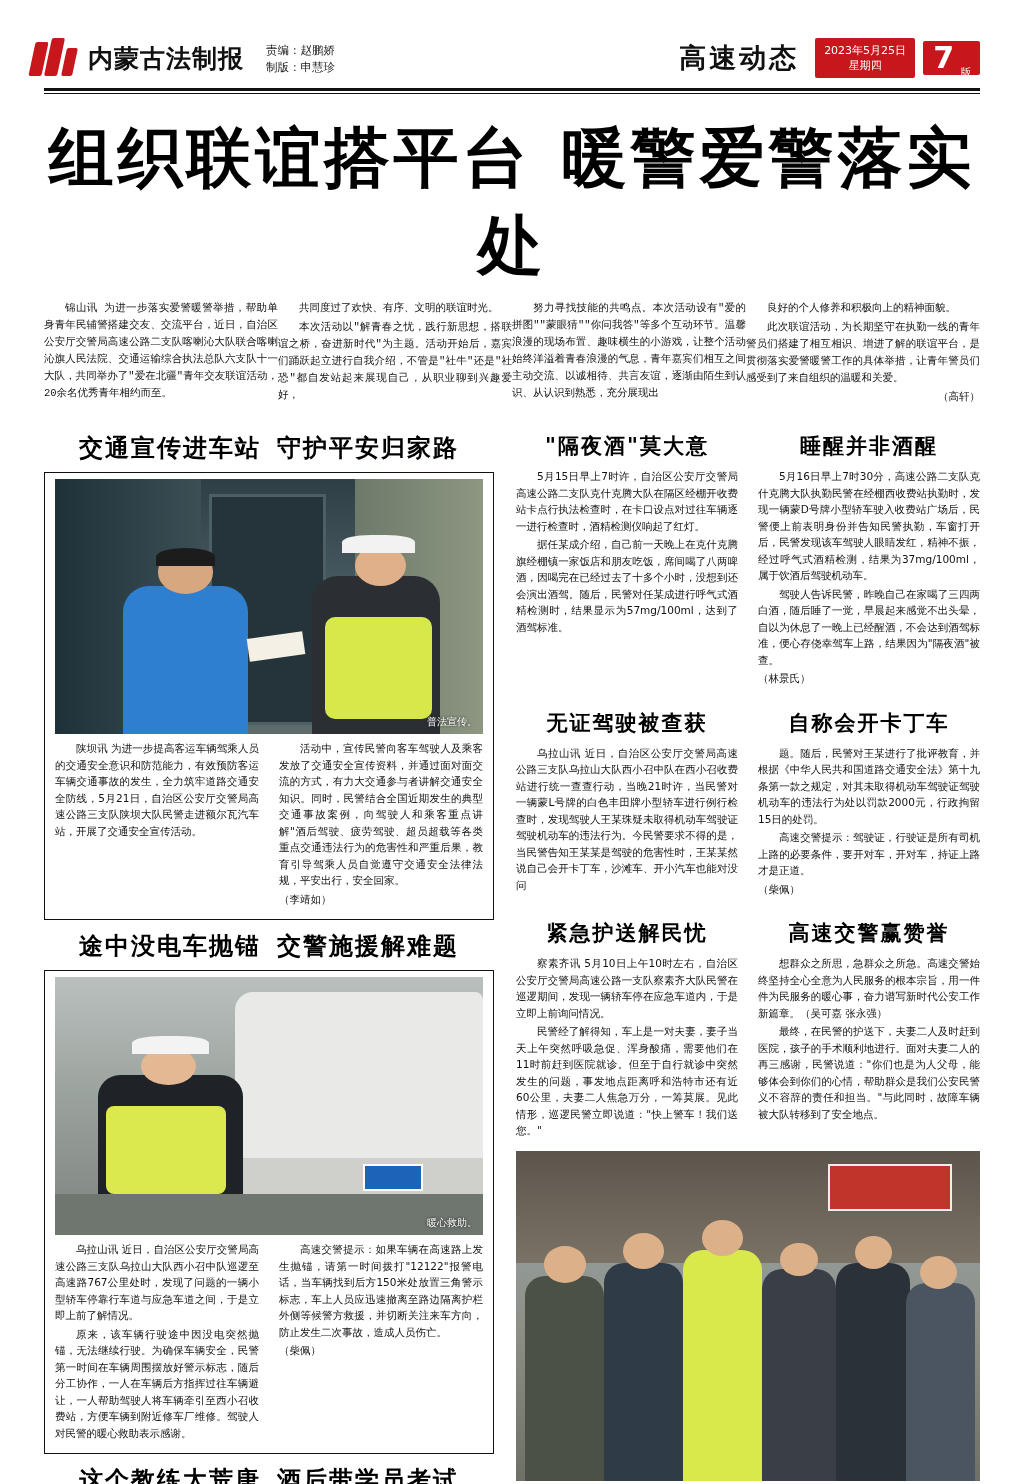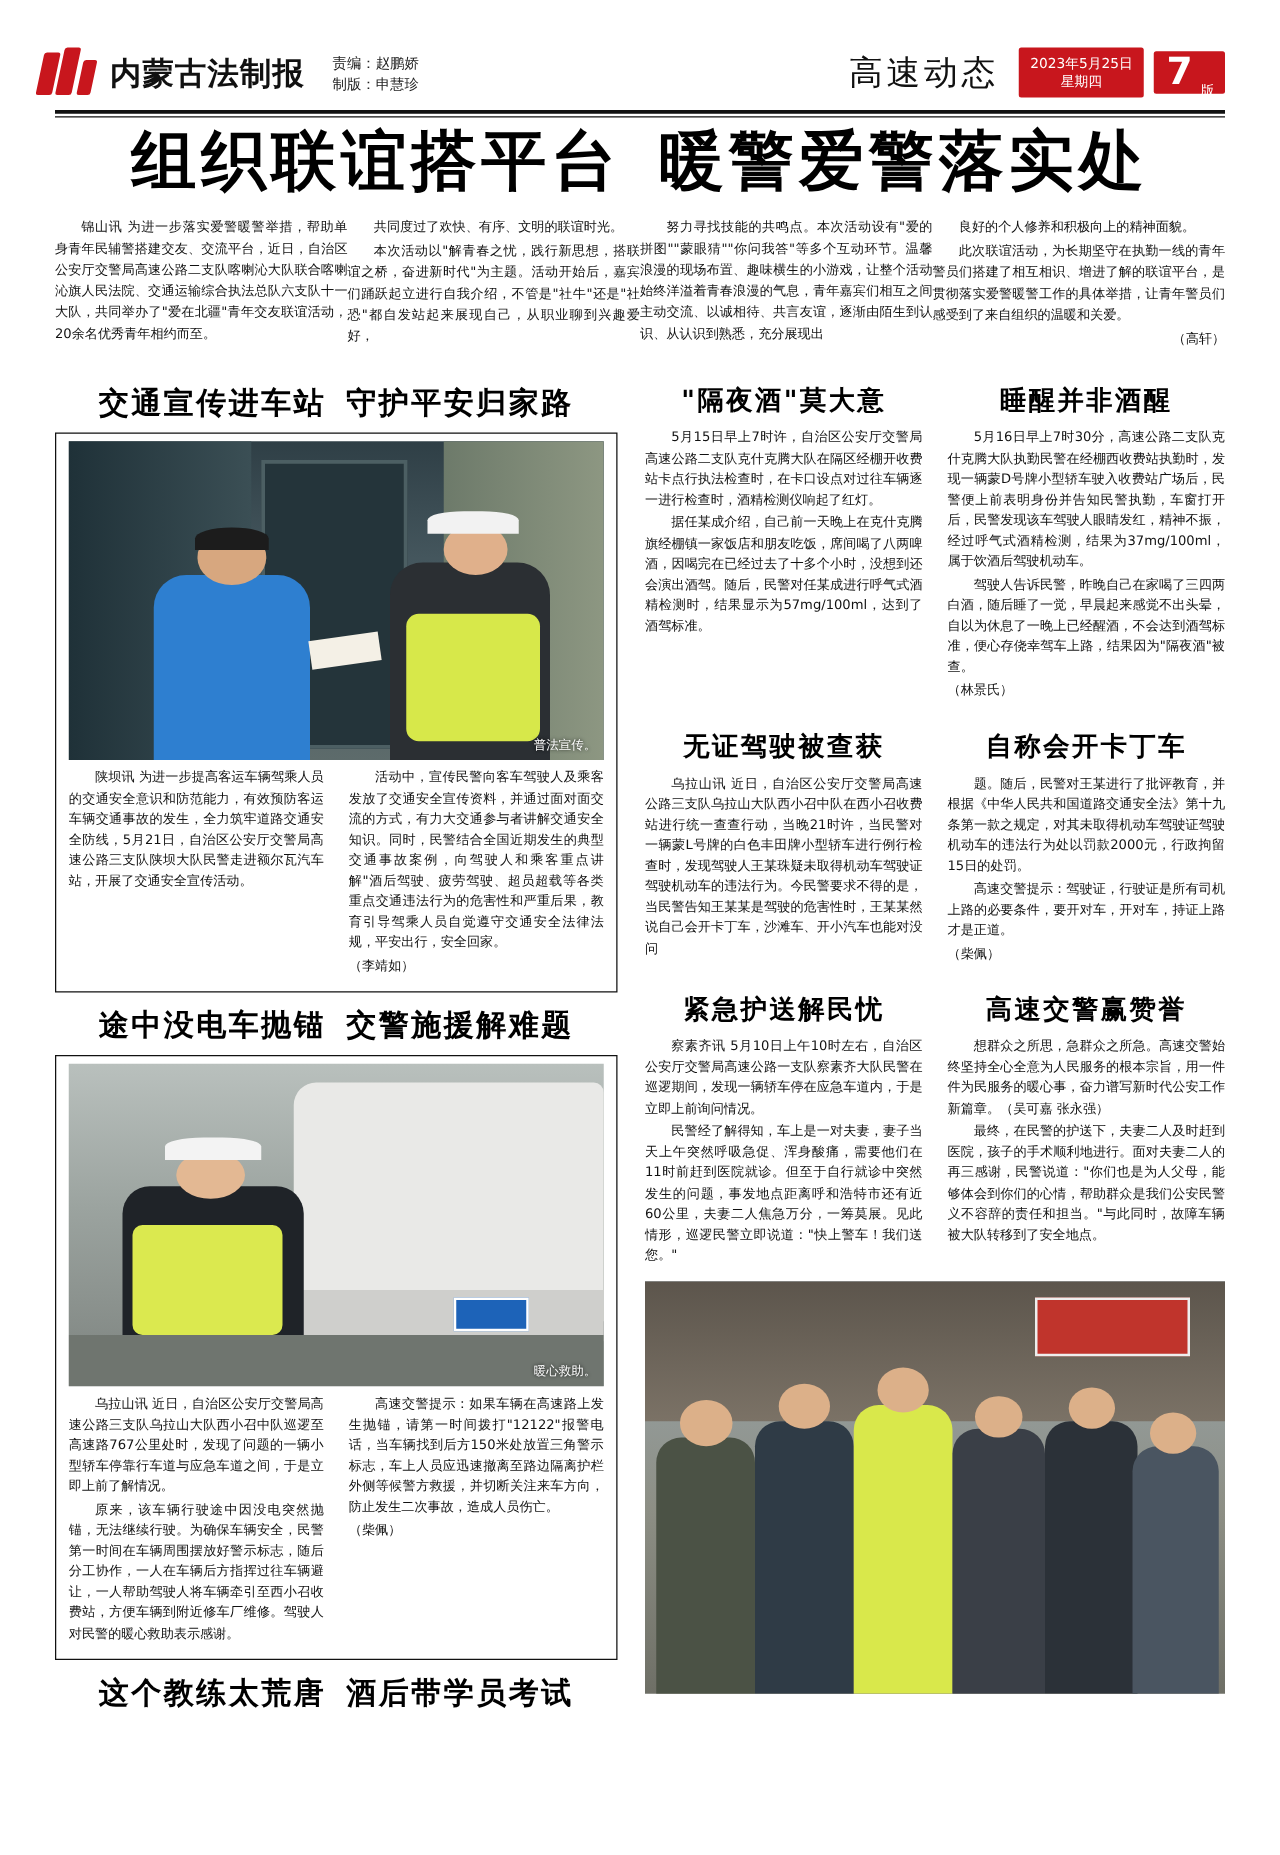--- a/index.html
+++ b/index.html
@@ -14,38 +14,38 @@
   .masthead{display:flex;align-items:flex-start;padding:38px 44px 0 32px;box-sizing:border-box;}
   .logo-wrap{display:flex;align-items:center;gap:10px;}
   .logo-mark{width:46px;height:40px;position:relative;}
   .logo-mark .bar{position:absolute;background:#c8161d;border-radius:2px;}
   .logo-mark .b1{left:0;top:4px;width:13px;height:34px;transform:skewX(-12deg);}
   .logo-mark .b2{left:16px;top:0;width:13px;height:38px;transform:skewX(-12deg);}
   .logo-mark .b3{left:32px;top:10px;width:11px;height:28px;transform:skewX(-12deg);}
   .logo-text{font-size:25px;font-weight:bold;letter-spacing:1px;color:#111;font-family:"DejaVu Sans",sans-serif;}
   .credits{margin-left:22px;font-size:11.5px;line-height:17px;color:#222;padding-top:4px;}
   .masthead-right{margin-left:auto;display:flex;align-items:center;}
-  .section-title{font-size:27px;font-weight:normal;letter-spacing:3px;color:#111;margin-right:16px;}
+  .section-title{font-size:27px;font-weight:bold;letter-spacing:3px;color:#111;margin-right:16px;}
   .date-box{background:#c8161d;color:#fff;font-size:11px;line-height:15px;text-align:center;
     padding:5px 9px;border-radius:2px;margin-right:8px;}
   .page-no-box{background:#c8161d;color:#fff;display:flex;align-items:center;padding:2px 8px 2px 10px;border-radius:2px;}
   .page-no{font-size:30px;font-weight:bold;line-height:30px;}
   .page-no-label{font-size:11px;margin-left:3px;writing-mode:vertical-rl;letter-spacing:0;}
   .rule-thick{height:3px;background:#111;margin:10px 44px 0 44px;}
   .rule-thin{height:1px;background:#111;margin:2px 44px 0 44px;}
 
   
   .headline{
-    text-align:center;font-size:52px;font-weight:bold;letter-spacing:4px;
-    margin:0 44px 10px 44px;color:#000;font-family:Liberation Serif, serif;
+    text-align:center;font-size:65px;font-weight:bold;letter-spacing:4px;
+    margin:20px 44px 10px 44px;color:#000;font-family:Liberation Serif, serif;
   }
   .headline .gap{display:inline-block;width:30px;}
 
   
-  .lead{display:flex;margin:0 44px 14px 44px;}
+  .lead{display:flex;margin:0 44px 14px 44px;font-family:Liberation Mono, monospace;}
   .lead .col{flex:1;font-size:10.5px;line-height:17px;text-align:justify;color:#111;}
   .lead .col p{margin:0 0 2px 0;text-indent:2em;}
   .sign{text-align:right;display:block;}
 
   
   .main{display:flex;gap:22px;margin:0 44px;}
   .col-left{width:450px;flex:none;}
   .col-right{flex:1;}
 
   

